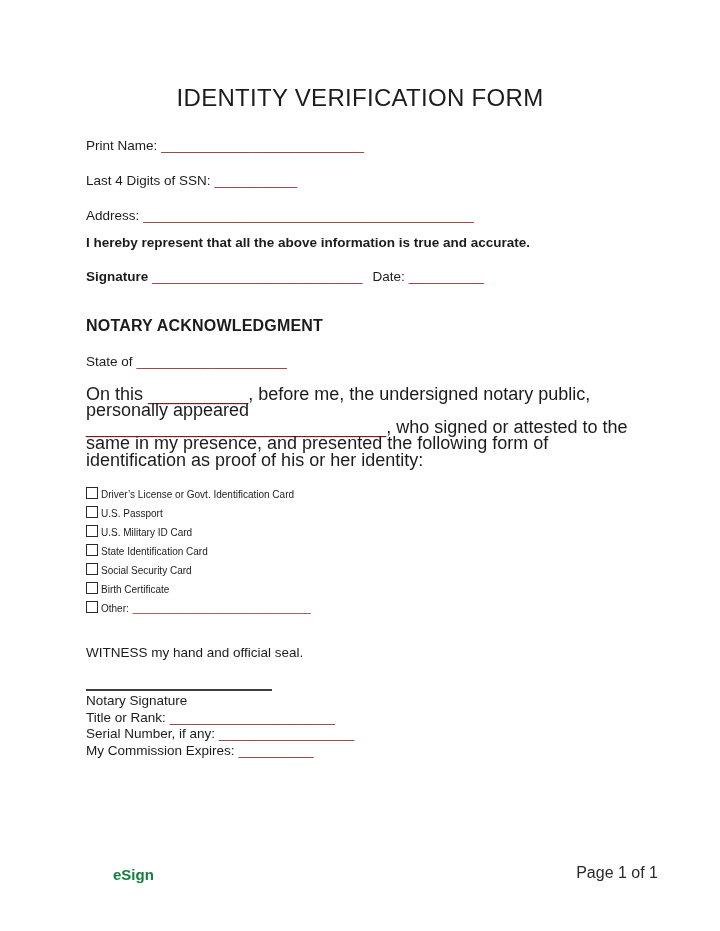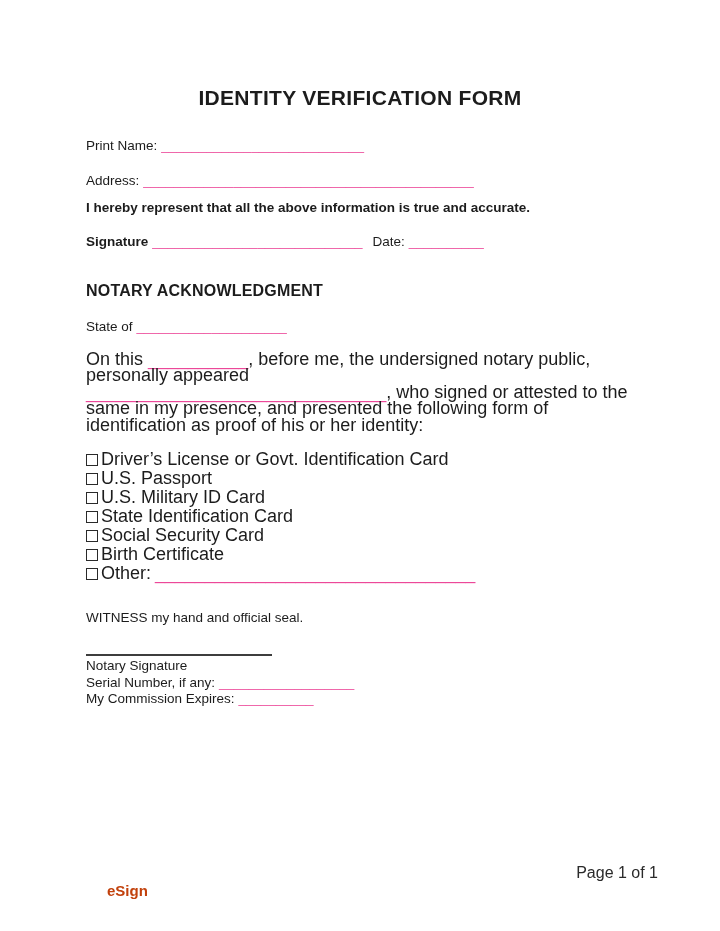--- a/index.html
+++ b/index.html
@@ -15,34 +15,34 @@
     font-family: "Liberation Sans", "DejaVu Sans", sans-serif;
     color: #1c1c1c;
     overflow: hidden;
     box-sizing: border-box;
   }
   .content {
     padding: 86px 86px 0 86px;
   }
   .doc-title {
     margin: 0;
-    font-size: 21px;
-    font-weight: bold;
+    font-size: 24px;
+    font-weight: normal;
     text-align: center;
     letter-spacing: 0.3px;
     line-height: 24px;
   }
   .line-row {
     font-size: 13.5px;
     line-height: 17px;
     white-space: nowrap;
   }
   .blank {
     letter-spacing: 0;
-    color: #ec4899;
+    color: #7f1d1d;
   }
   .sp { margin-left: 4px; }
   .row-print-name { margin-top: 27px; }
   .row-ssn { margin-top: 18px; }
   .row-address { margin-top: 18px; }
   .statement {
     margin-top: 10px;
     font-size: 13.5px;
     font-weight: bold;
     line-height: 17px;
@@ -67,21 +67,21 @@
     margin-top: 15px;
     font-size: 18px;
     line-height: 16.5px;
     width: 552px;
   }
   .check-list {
     margin-top: 17px;
   }
   .check-row {
     height: 19px;
-    font-size: 18px;
+    font-size: 10px;
     line-height: 19px;
     white-space: nowrap;
   }
   .checkbox {
     display: inline-block;
     width: 10px;
     height: 10px;
     border: 1.5px solid #2a2a2a;
     vertical-align: -1px;
     margin-right: 3px;
@@ -98,45 +98,45 @@
     height: 0;
     border-bottom: 2px solid #3d3d3d;
   }
   .notary-block {
     margin-top: 2px;
     font-size: 13.5px;
     line-height: 16.5px;
   }
   .footer-brand {
     position: absolute;
-    left: 107px;
+    left: 113px;
     top: 866px;
     font-size: 15px;
     font-weight: bold;
-    color: #c2410c;
-    margin-top: 16px;
+    color: #15803d;
   }
   .footer-page {
     position: absolute;
     right: 62px;
     top: 864px;
     font-size: 16px;
     color: #2a2a2a;
   }
 </style>
 </head>
 <body>
 
 <div class="page">
   <div class="content">
 
     <h1 class="doc-title">IDENTITY VERIFICATION FORM</h1>
 
     <div class="line-row row-print-name"><span>Print Name:</span><span class="blank sp">___________________________</span></div>
 
+    <div class="line-row row-ssn"><span>Last 4 Digits of SSN:</span><span class="blank sp">___________</span></div>
 
     <div class="line-row row-address"><span>Address:</span><span class="blank sp">____________________________________________</span></div>
 
     <div class="statement">I hereby represent that all the above information is true and accurate.</div>
 
     <div class="line-row row-signature"><span class="bold">Signature</span><span class="blank sp">____________________________</span><span class="date-label">Date:</span><span class="blank sp">__________</span></div>
 
     <h2 class="section-heading">NOTARY ACKNOWLEDGMENT</h2>
 
     <div class="state-county">
@@ -153,20 +153,21 @@
       <div class="check-row"><span class="checkbox"></span><span>Social Security Card</span></div>
       <div class="check-row"><span class="checkbox"></span><span>Birth Certificate</span></div>
       <div class="check-row"><span class="checkbox"></span><span>Other:</span><span class="blank sp">________________________________</span></div>
     </div>
 
     <div class="witness">WITNESS my hand and official seal.</div>
 
     <div class="notary-sig-rule"></div>
     <div class="notary-block">
       <div>Notary Signature</div>
+      <div><span>Title or Rank:</span><span class="blank sp">______________________</span></div>
       <div><span>Serial Number, if any:</span><span class="blank sp">__________________</span></div>
       <div><span>My Commission Expires:</span><span class="blank sp">__________</span></div>
     </div>
 
   </div>
 
   <div class="footer-brand">eSign</div>
   <div class="footer-page">Page 1 of 1</div>
 </div>
 

